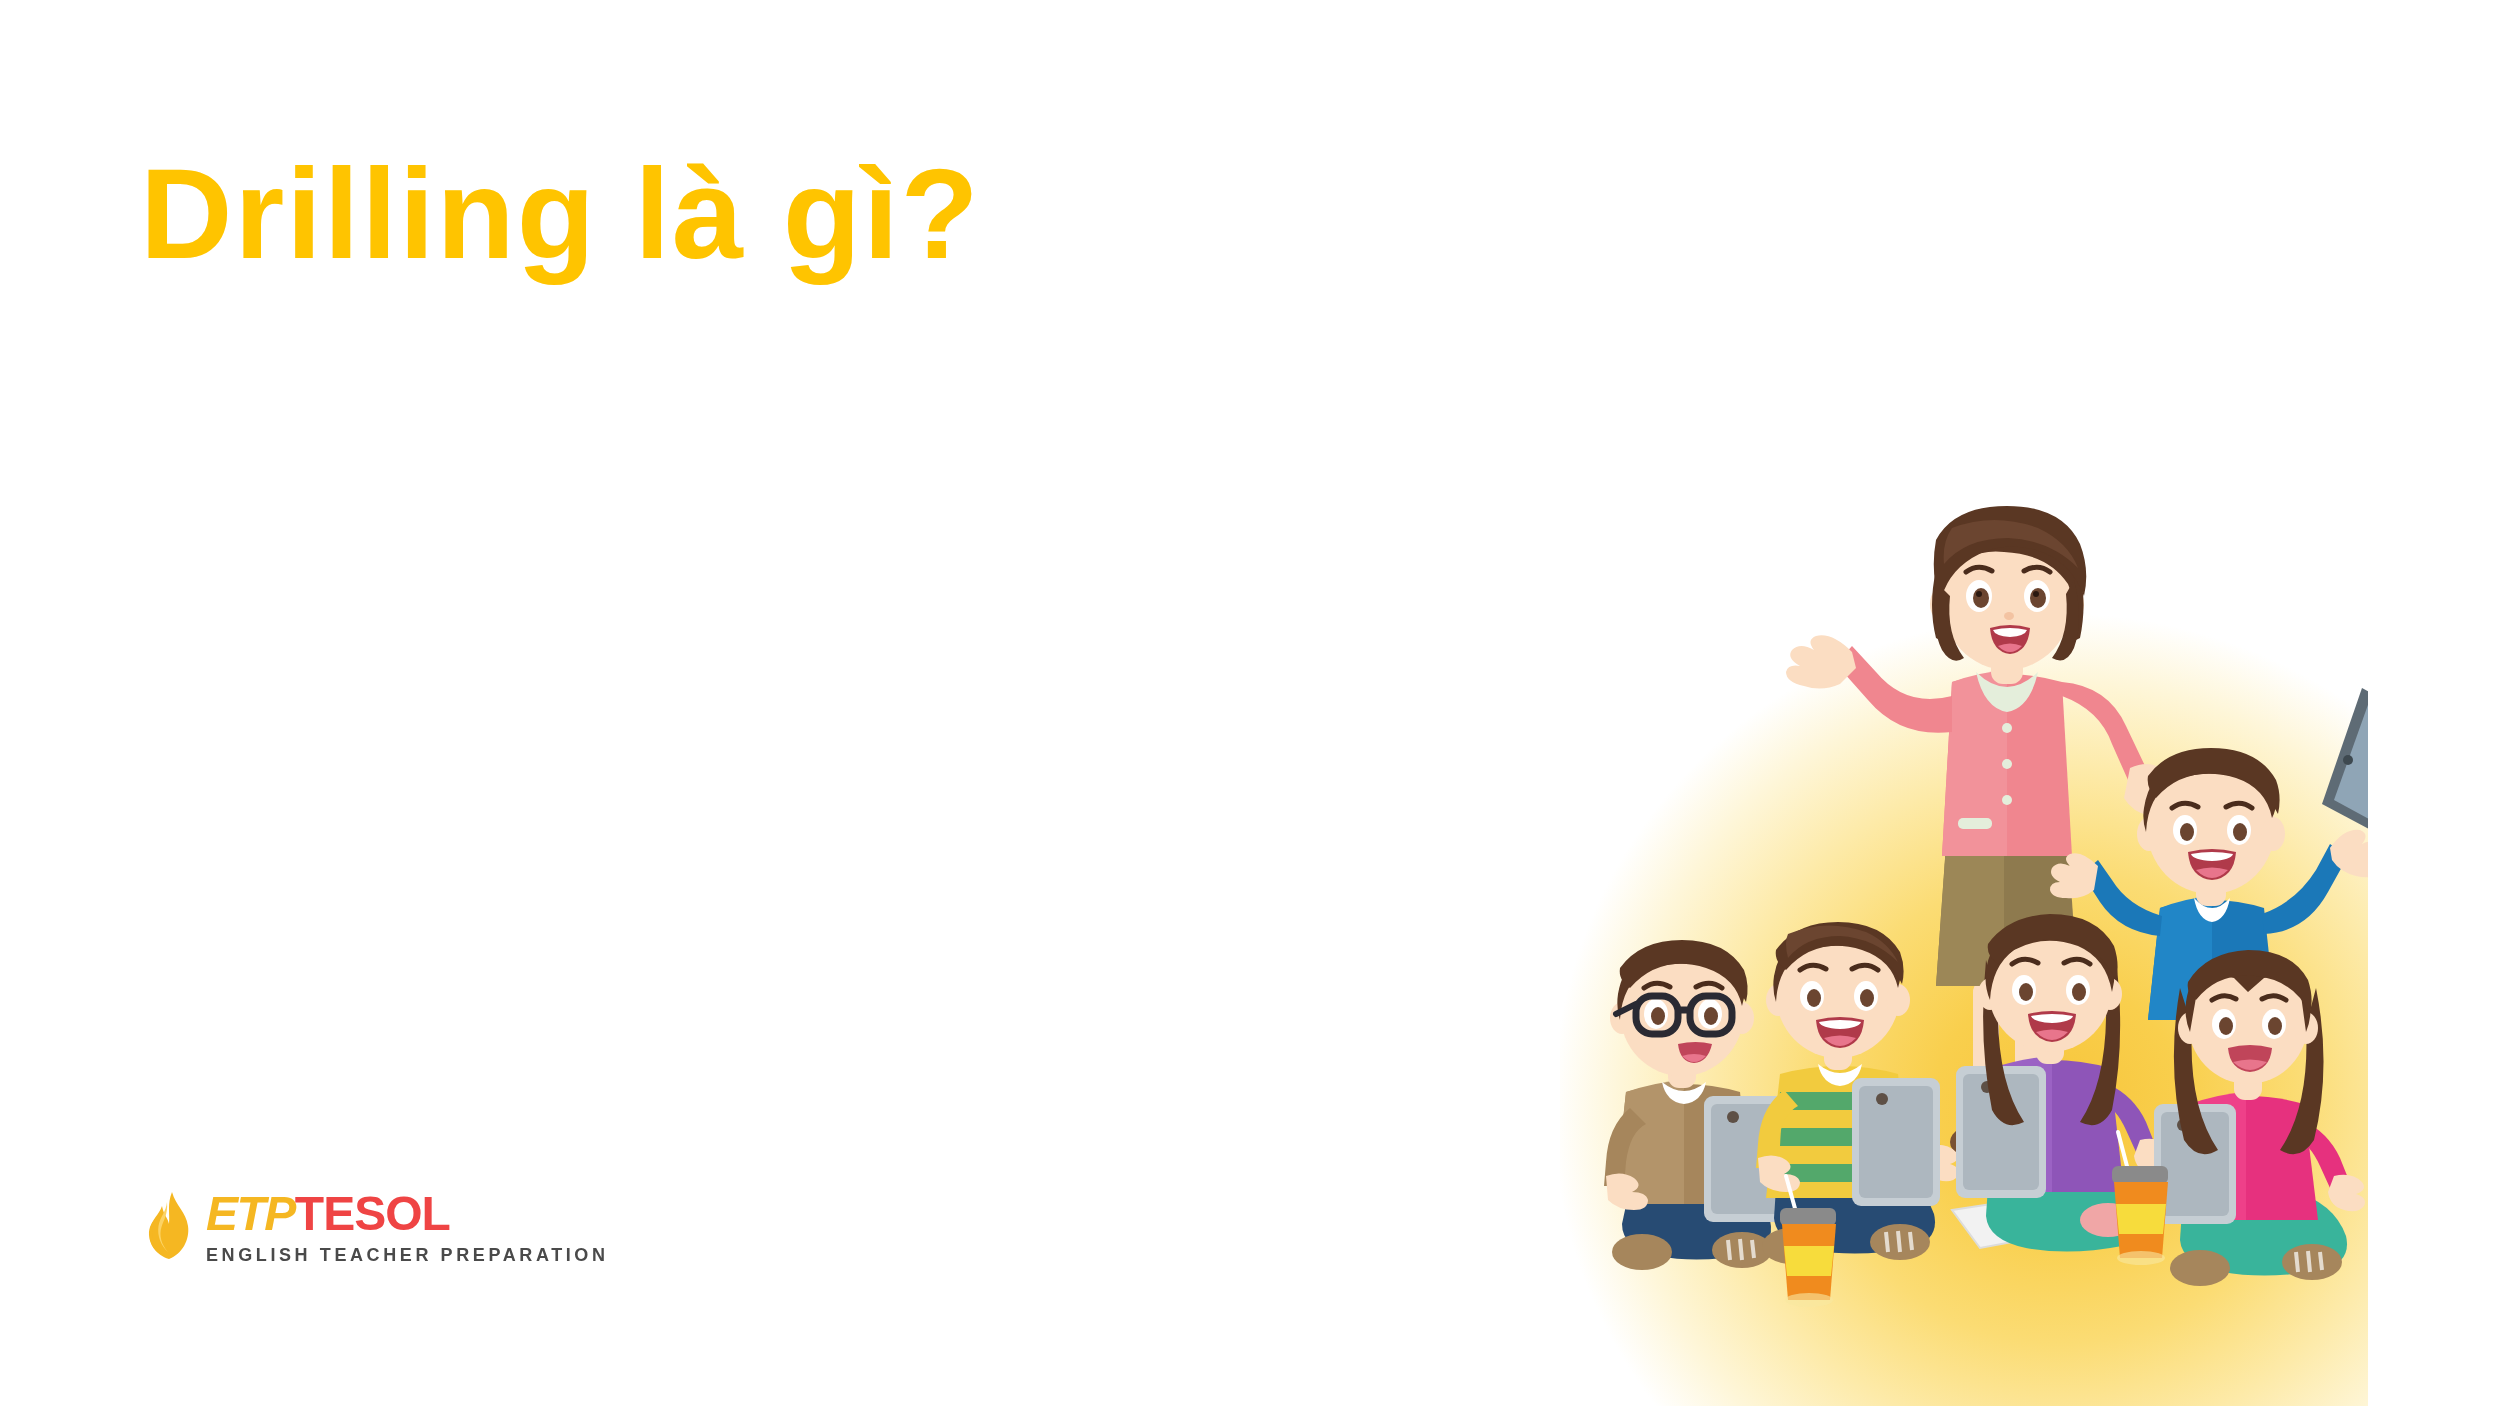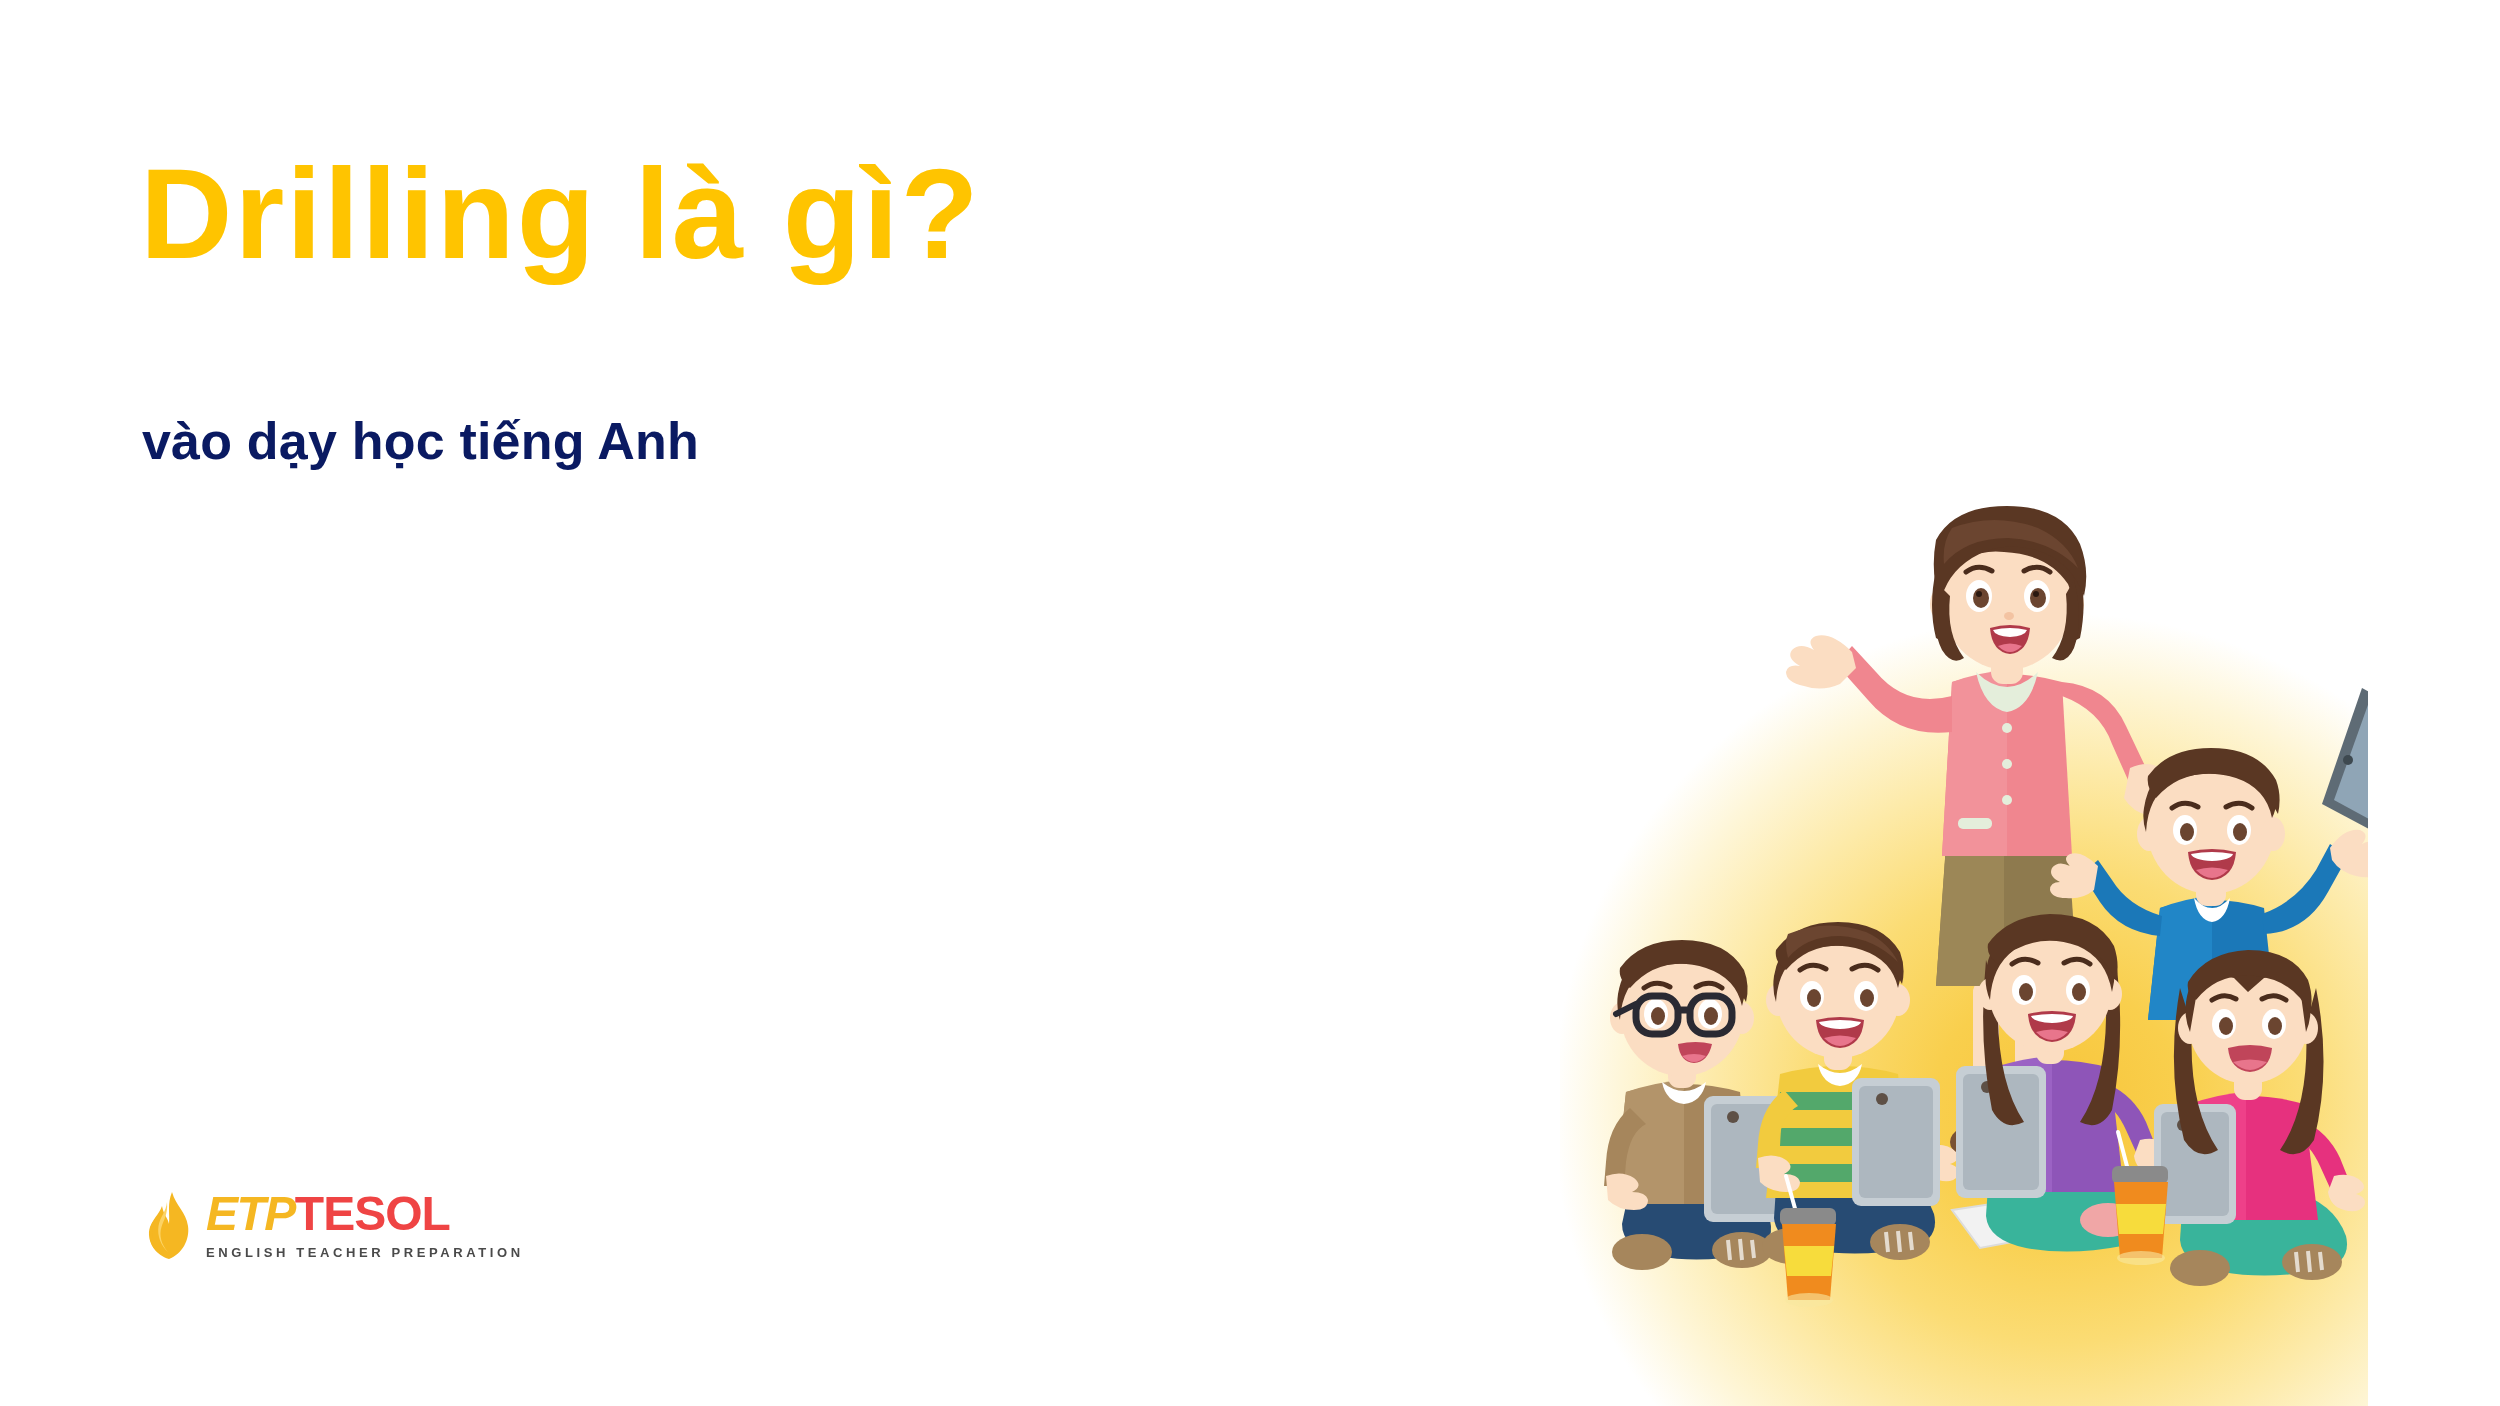--- a/index.html
+++ b/index.html
@@ -78,21 +78,21 @@
     font-weight: bold;
     letter-spacing: -1.5px;
     line-height: 1;
     font-style: italic;
     display: flex;
   }
   #logo-etp { color: #F5B722; }
   #logo-tesol { color: #ef4444; font-style: normal; letter-spacing: -1px; }
   #logo-tagline {
     margin-top: 7px;
-    font-size: 13px;
+    font-size: 18px;
     font-weight: bold;
     letter-spacing: 3.6px;
     color: #4A4A4A;
     white-space: nowrap;
   }
 
   
   #illustration {
     position: absolute;
     left: 1600px;
@@ -105,21 +105,20 @@
 </head>
 <body>
 
 <div id="slide">
 
   <div id="glow"></div>
 
   <h1 id="headline" style="color:#FFC400; margin:0;">Drilling là gì?</h1>
 
   <div id="subtitle" style="color:#0A1A62;">
-    <span class="sub-line">vào dạy học tiếng Anh</span>
   </div>
 
   <div id="logo">
     <span id="logo-flame">
       <svg viewBox="0 0 52 72" xmlns="http://www.w3.org/2000/svg">
         <path d="M30 2 C34 16 44 22 46 36 C48 50 40 64 27 69 C14 65 6 54 8 40 C9.5 29 17 25 20 16 C22 26 26 28 27 34 C28 24 25 14 30 2 Z" fill="#F5B722"></path>
         <path d="M25 12 C24 22 18 27 16.5 36 C15 46 19 56 26 62 C19 54 17 45 19.5 37 C21.5 30 26 25 25 12 Z" fill="#FCD364"></path>
         <path d="M15 28 C11 34 9 42 11 50 C12.5 56 16 61 21 65 C14 63 7.5 55 7 45 C6.6 37 10 31 15 28 Z" fill="#F5B722"></path>
       </svg>
     </span>

